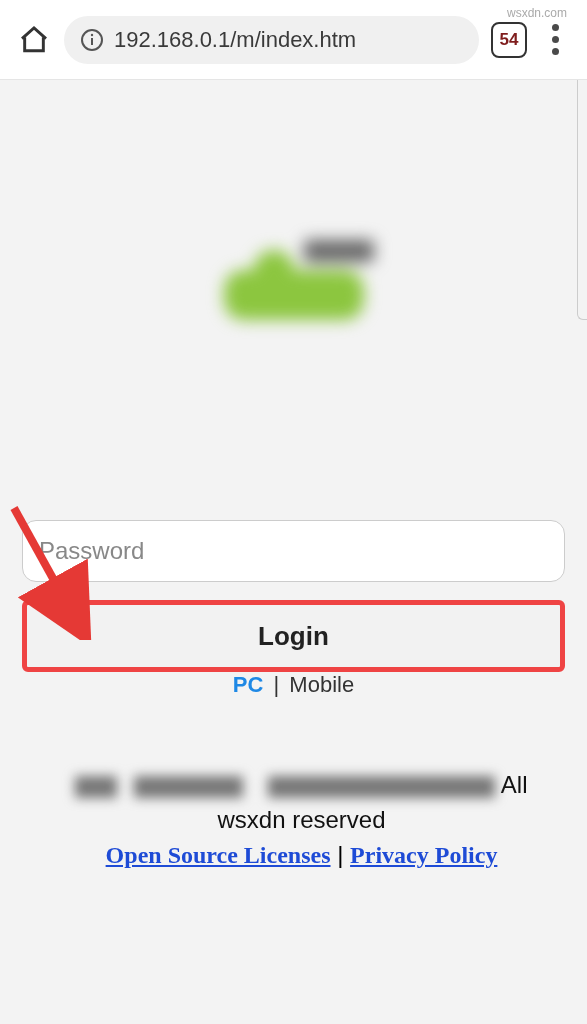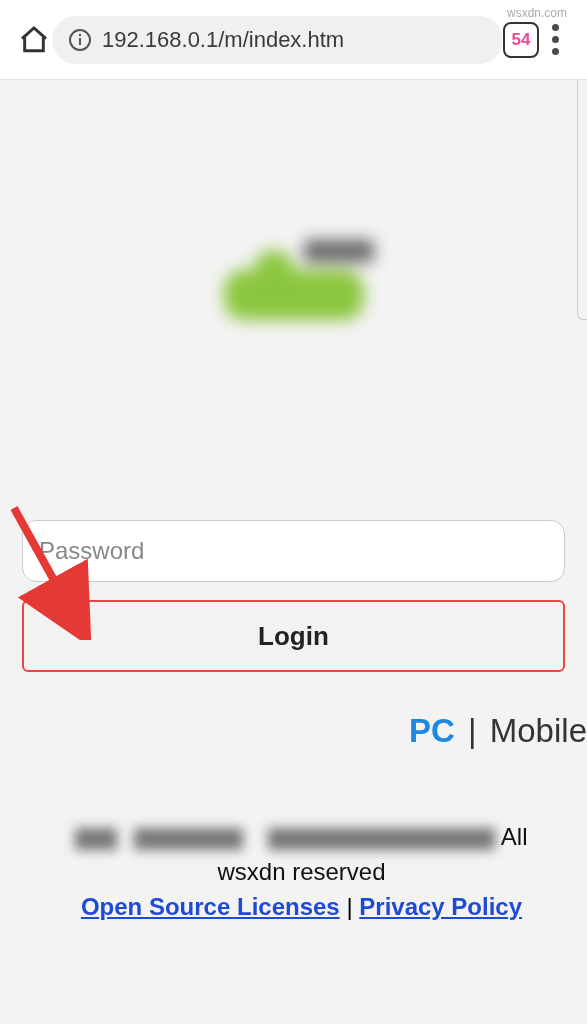--- a/index.html
+++ b/index.html
@@ -9,20 +9,21 @@
       font-family: Arial, Helvetica, sans-serif;
       background: #fff;
       position: relative;
       overflow: hidden;
     }
     .browser-bar {
       height: 80px;
       display: flex;
       align-items: center;
       padding: 4px 16px;
+      gap: 12px;
       background: #fff;
       border-bottom: 1px solid #e5e5e5;
     }
     .home-icon {
       width: 36px; height: 36px;
       display: flex; align-items: center; justify-content: center;
     }
     .url-pill {
       flex: 1;
       background: #f0f0f0;
@@ -39,21 +40,21 @@
       white-space: nowrap;
       overflow: hidden;
     }
     .tab-count {
       width: 36px; height: 36px;
       border: 2.5px solid #333;
       border-radius: 8px;
       display: flex; align-items: center; justify-content: center;
       font-weight: bold;
       font-size: 17px;
-      color: #ec4899;
+      color: #7f1d1d;
     }
     .menu-dots {
       width: 32px;
       display: flex; flex-direction: column; align-items: center; justify-content: center;
       gap: 5px;
     }
     .menu-dots span {
       width: 7px; height: 7px; border-radius: 50%; background: #4a4a4a;
     }
     .page-content {
@@ -101,31 +102,30 @@
       font-size: 24px;
       background: #fff;
       color: #333;
       margin-bottom: 18px;
     }
     .pw-input::placeholder { color: #888; }
     .login-btn {
       width: 100%;
       height: 72px;
       background: #f2f2f2;
-      border: 2px solid #ef4444;
+      border: 5px solid #ef4444;
       border-radius: 6px;
       font-size: 26px;
       font-weight: bold;
       color: #222;
       cursor: pointer;
     }
     .switch-row {
-      text-align: right;
-      margin-top: 40px;
-      font-size: 33px;
+      text-align: center;
+      font-size: 22px;
     }
     .switch-pc {
       color: #1e88e5;
       font-weight: bold;
     }
     .switch-sep { color: #333; margin: 0 4px; }
     .switch-mobile { color: #333; }
     .footer {
       margin-top: 70px;
       padding: 0 28px;
@@ -139,20 +139,21 @@
       filter: blur(6px);
       background: linear-gradient(90deg,#777 0,#777 10%,transparent 10%,transparent 14%,#777 14%,#777 40%,transparent 40%,transparent 46%,#777 46%,#777 100%);
       width: 420px; height: 22px;
       vertical-align: middle;
     }
     .footer-plain { color: #111; }
     .footer-link {
       color: #1e4bd6;
       font-weight: bold;
       text-decoration: underline;
+      font-family: Liberation Serif, serif;
     }
     .watermark {
       position: absolute;
       right: 20px; top: 6px;
       font-size: 12px;
       color: #aaa;
       writing-mode: horizontal-tb;
     }
   </style>
 </head>

